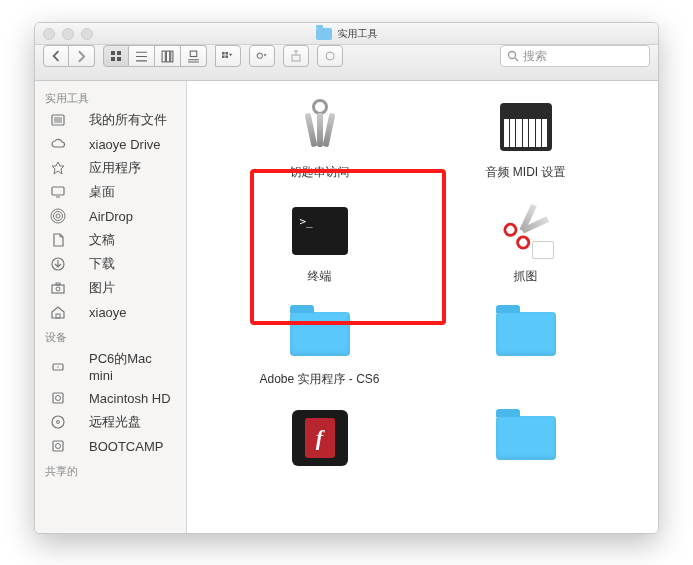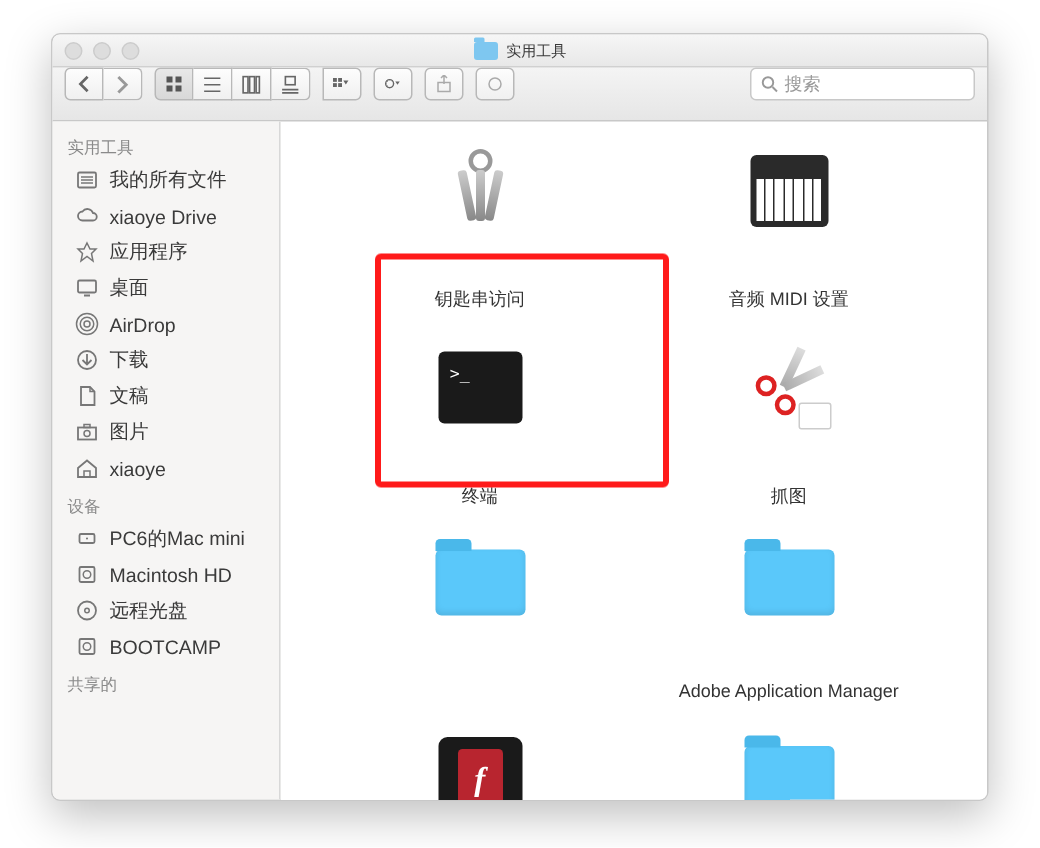--- a/index.html
+++ b/index.html
@@ -17,26 +17,26 @@
 .seggroup .tbtn:first-child { border-radius: 4px 0 0 4px; }
 .seggroup .tbtn:last-child { border-radius: 0 4px 4px 0; }
 .seggroup .tbtn + .tbtn { border-left: none; }
 .tbtn.single { border-radius: 4px; }
 .tbtn.active { background: linear-gradient(#e8e8e8,#d8d8d8); }
 .search { flex: 0 0 150px; height: 22px; border: 1px solid #c8c8c8; border-radius: 4px; background: #fff; margin-left: auto; display: flex; align-items: center; padding: 0 6px; gap: 4px; color: #999; font-size: 12px; }
 .search svg { width: 12px; height: 12px; }
 .content { flex: 1; display: flex; min-height: 0; }
 .sidebar { width: 152px; background: #f6f5f4; border-right: 1px solid #d8d8d8; overflow-y: auto; padding-top: 4px; }
 .section-header { font-size: 11px; color: #8a8a8a; padding: 6px 10px 2px; }
-.sb-item { display: flex; align-items: center; gap: 6px; padding: 3px 10px 3px 14px; font-size: 13px; color: #3a3a3a; cursor: default; }
+.sb-item { display: flex; align-items: center; gap: 22px; padding: 3px 10px 3px 14px; font-size: 13px; color: #3a3a3a; cursor: default; }
 .sb-icon { width: 18px; height: 18px; display: flex; align-items: center; justify-content: center; color: #6a6a6a; flex-shrink: 0; }
 .sb-icon svg { width: 16px; height: 16px; }
 .main { flex: 1; background: #fff; overflow-y: auto; position: relative; }
 .icon-grid { display: flex; flex-wrap: wrap; padding: 14px 10px; column-gap: 56px; row-gap: 18px; justify-content: center; }
-.item { width: 150px; display: flex; flex-direction: column; align-items: center; gap: 27px; }
+.item { width: 150px; display: flex; flex-direction: column; align-items: center; }
 .item-icon { width: 64px; height: 64px; display: flex; align-items: center; justify-content: center; }
 .item-label { font-size: 12px; color: #333; text-align: center; margin-top: 6px; line-height: 1.3; }
 .highlight-box { position: absolute; border: 4px solid #ff1a1a; border-radius: 4px; }
 
 .icon-keys { position: relative; width: 40px; height: 56px; }
 .icon-keys .ring { position:absolute; top:0; left:12px; width:16px; height:16px; border:3px solid #999; border-radius:50%; }
 .icon-keys .k { position:absolute; width:6px; height:34px; background:linear-gradient(#ccc,#888); border-radius:2px; top:14px; }
 .icon-keys .k1{ left:8px; transform:rotate(-12deg);} .icon-keys .k2{left:17px;} .icon-keys .k3{left:26px; transform:rotate(12deg);}
 .icon-midi { width:52px; height:48px; background:#2a2a2a; border-radius:4px; padding:4px; display:flex; align-items:flex-end; }
 .icon-midi .keys{ display:flex; gap:1px; width:100%; height:28px;} .icon-midi .keys span{flex:1; background:#fff;}
@@ -191,34 +191,34 @@
               <circle cx="8" cy="8" r="2" fill="none" stroke="#777"></circle>
               <circle cx="8" cy="8" r="4.5" fill="none" stroke="#777"></circle>
               <circle cx="8" cy="8" r="7" fill="none" stroke="#777"></circle>
             </svg>
           </span>
           <span>AirDrop</span>
         </div>
         <div class="sb-item">
           <span class="sb-icon">
             <svg viewBox="0 0 16 16">
+              <path d="M4 2h6l3 3v9H4z" fill="none" stroke="#777" stroke-width="1.2"></path>
+              <path d="M10 2v3h3" fill="none" stroke="#777"></path>
+            </svg>
+          </span>
+          <span>文稿</span>
+        </div>
+        <div class="sb-item">
+          <span class="sb-icon">
+            <svg viewBox="0 0 16 16">
               <circle cx="8" cy="8" r="6" fill="none" stroke="#777" stroke-width="1.2"></circle>
               <path d="M8 4v6M5 8l3 3 3-3" fill="none" stroke="#777" stroke-width="1.2"></path>
             </svg>
           </span>
           <span>下载</span>
-        </div>
-        <div class="sb-item">
-          <span class="sb-icon">
-            <svg viewBox="0 0 16 16">
-              <path d="M4 2h6l3 3v9H4z" fill="none" stroke="#777" stroke-width="1.2"></path>
-              <path d="M10 2v3h3" fill="none" stroke="#777"></path>
-            </svg>
-          </span>
-          <span>文稿</span>
         </div>
         <div class="sb-item">
           <span class="sb-icon">
             <svg viewBox="0 0 16 16">
               <rect x="2" y="5" width="12" height="8" fill="none" stroke="#777" stroke-width="1.2"></rect>
               <circle cx="8" cy="9" r="2" fill="none" stroke="#777"></circle>
               <rect x="6" y="3" width="4" height="2" fill="none" stroke="#777"></rect>
             </svg>
           </span>
           <span>图片</span>
@@ -317,26 +317,26 @@
                 </div>
                 <div class="clip"></div>
               </div>
             </div>
             <div class="item-label">抓图</div>
           </div>
           <div class="item">
             <div class="item-icon">
               <div class="icon-folder"></div>
             </div>
+            <div class="item-label">Adobe 实用程序 - CS6</div>
           </div>
           <div class="item">
             <div class="item-icon">
               <div class="icon-folder"></div>
             </div>
-            <div class="item-label">Adobe Application Manager</div>
           </div>
           <div class="item">
             <div class="item-icon">
               <div class="icon-flash">
                 <div class="f">f</div>
               </div>
             </div>
             <div class="item-label"></div>
           </div>
           <div class="item">

